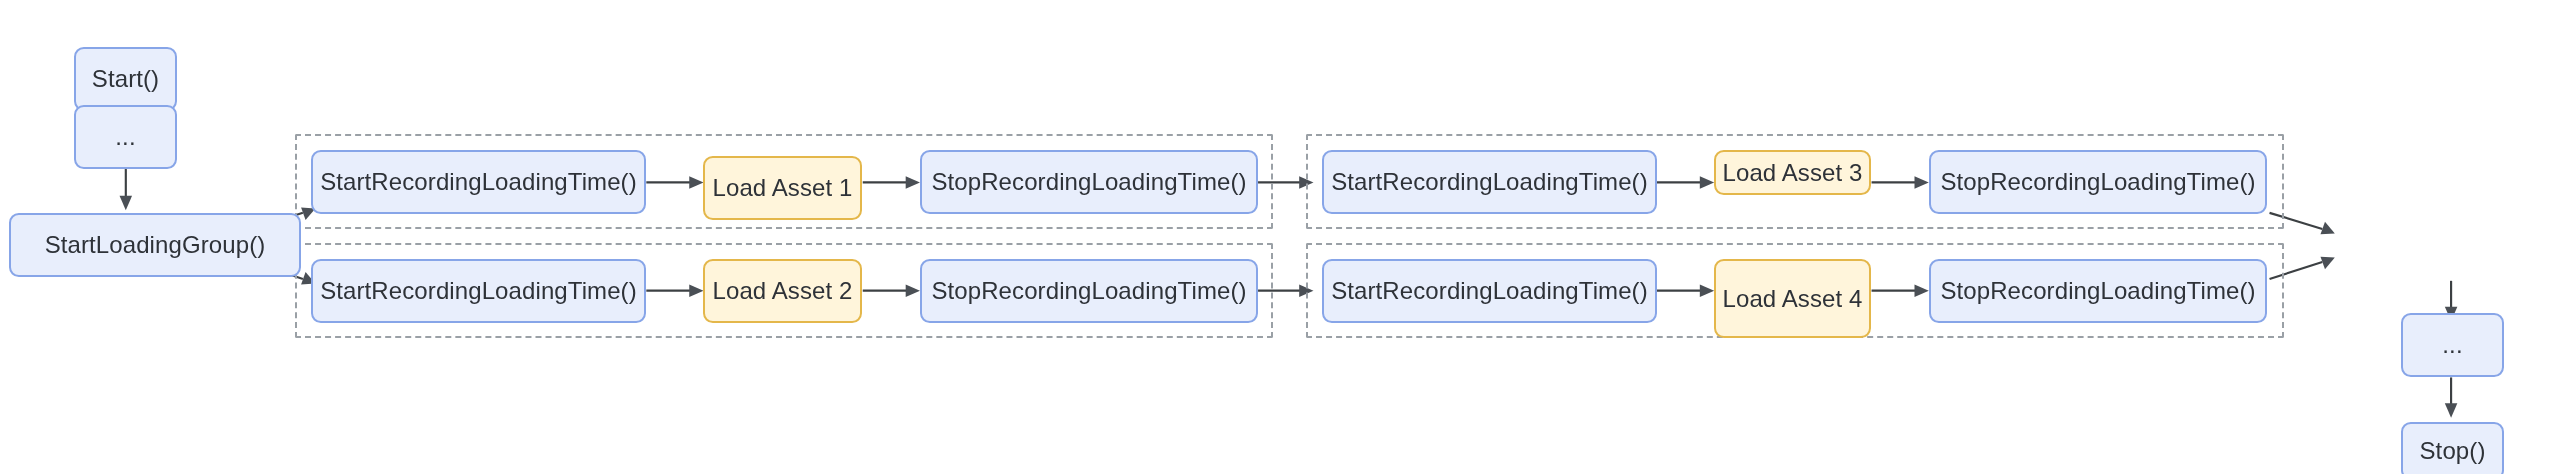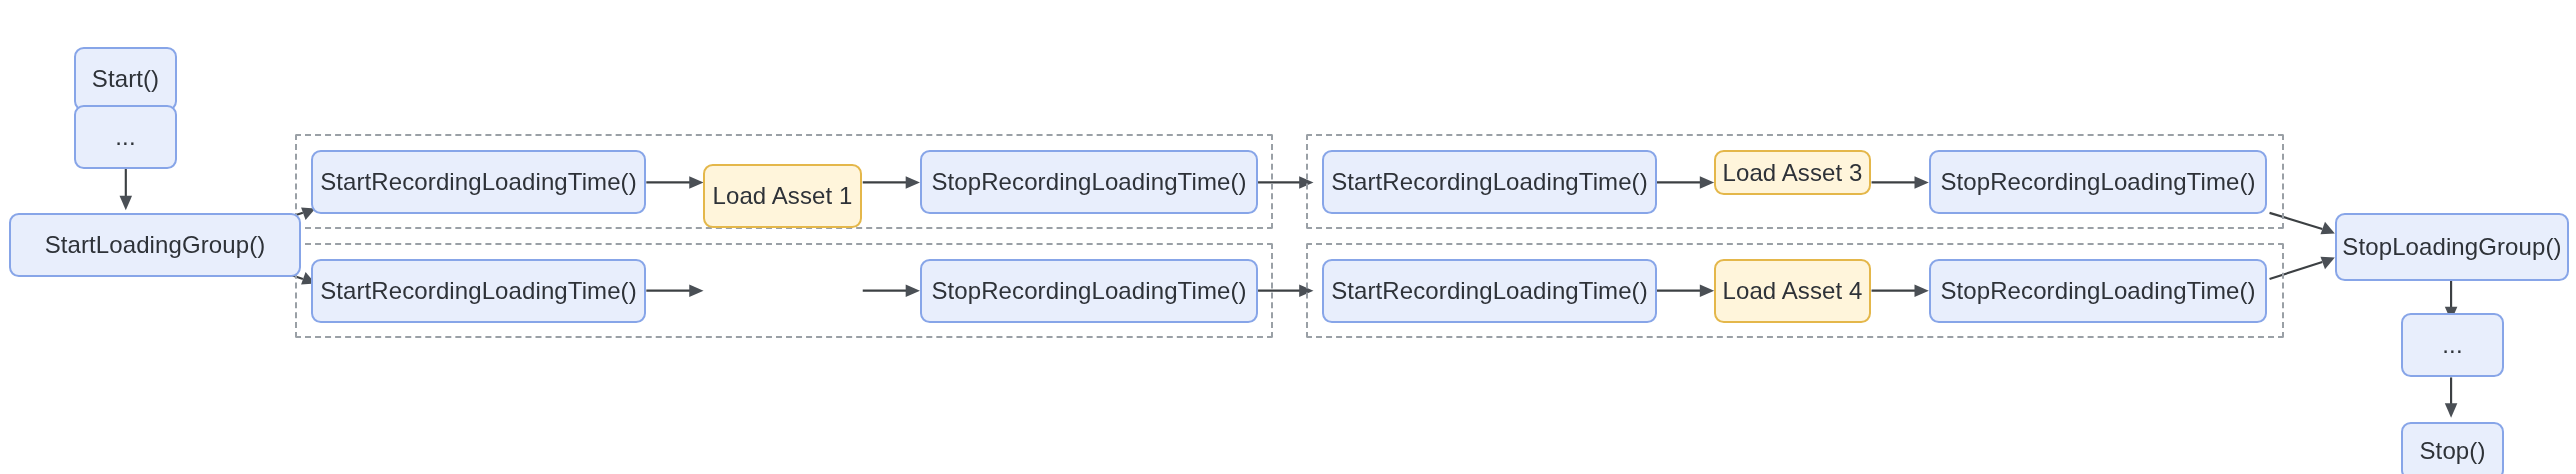--- a/index.html
+++ b/index.html
@@ -119,41 +119,41 @@
   <div class="cluster" style="left:1306px; top:243px; width:978px; height:95px;"></div>
 
   <div class="node blue" style="left:74px; top:7.2px; width:103px; height:64px;margin-top:40px;">Start()</div>
 
   <div class="node blue" style="left:74px; top:105px; width:103px; height:64px;">...</div>
 
   <div class="node blue" style="left:9px; top:213px; width:292px; height:64px;">StartLoadingGroup()</div>
 
   <div class="node blue" style="left:311px; top:150px; width:335px; height:64px;">StartRecordingLoadingTime()</div>
 
-  <div class="node yellow" style="left:703px; top:164px; width:159px; height:64px;">Load Asset 1</div>
+  <div class="node yellow" style="left:703px; top:156px; width:159px; height:64px;">Load Asset 1</div>
 
   <div class="node blue" style="left:920px; top:150px; width:338px; height:64px;">StopRecordingLoadingTime()</div>
 
   <div class="node blue" style="left:311px; top:259px; width:335px; height:64px;">StartRecordingLoadingTime()</div>
 
+  <div class="node yellow" style="left:703px; top:259px; width:159px; height:64px;">Load Asset 2</div>
 
   <div class="node blue" style="left:920px; top:259px; width:338px; height:64px;">StopRecordingLoadingTime()</div>
 
   <div class="node blue" style="left:1322px; top:150px; width:335px; height:64px;">StartRecordingLoadingTime()</div>
 
   <div class="node yellow" style="left:1714px; top:150px; width:157px; height:45px;">Load Asset 3</div>
 
   <div class="node blue" style="left:1929px; top:150px; width:338px; height:64px;">StopRecordingLoadingTime()</div>
 
   <div class="node blue" style="left:1322px; top:259px; width:335px; height:64px;">StartRecordingLoadingTime()</div>
 
-  <div class="node yellow" style="left:1714px; top:259px; width:157px; height:64px;">Load Asset 4</div>
+  <div class="node yellow" style="left:1714px; top:259px; width:157px; height:79px;">Load Asset 4</div>
 
   <div class="node blue" style="left:1929px; top:259px; width:338px; height:64px;">StopRecordingLoadingTime()</div>
 
-  <div class="node blue" style="left:2335px; top:213px; width:234px; height:68px;">StopLoadingGroup()</div>
 
   <div class="node blue" style="left:2401px; top:313px; width:103px; height:64px;">...</div>
 
   <div class="node blue" style="left:2401px; top:410px; width:103px; height:58px;margin-top:12px;">Stop()</div>
 
 </div>
 
 
 </body></html>

